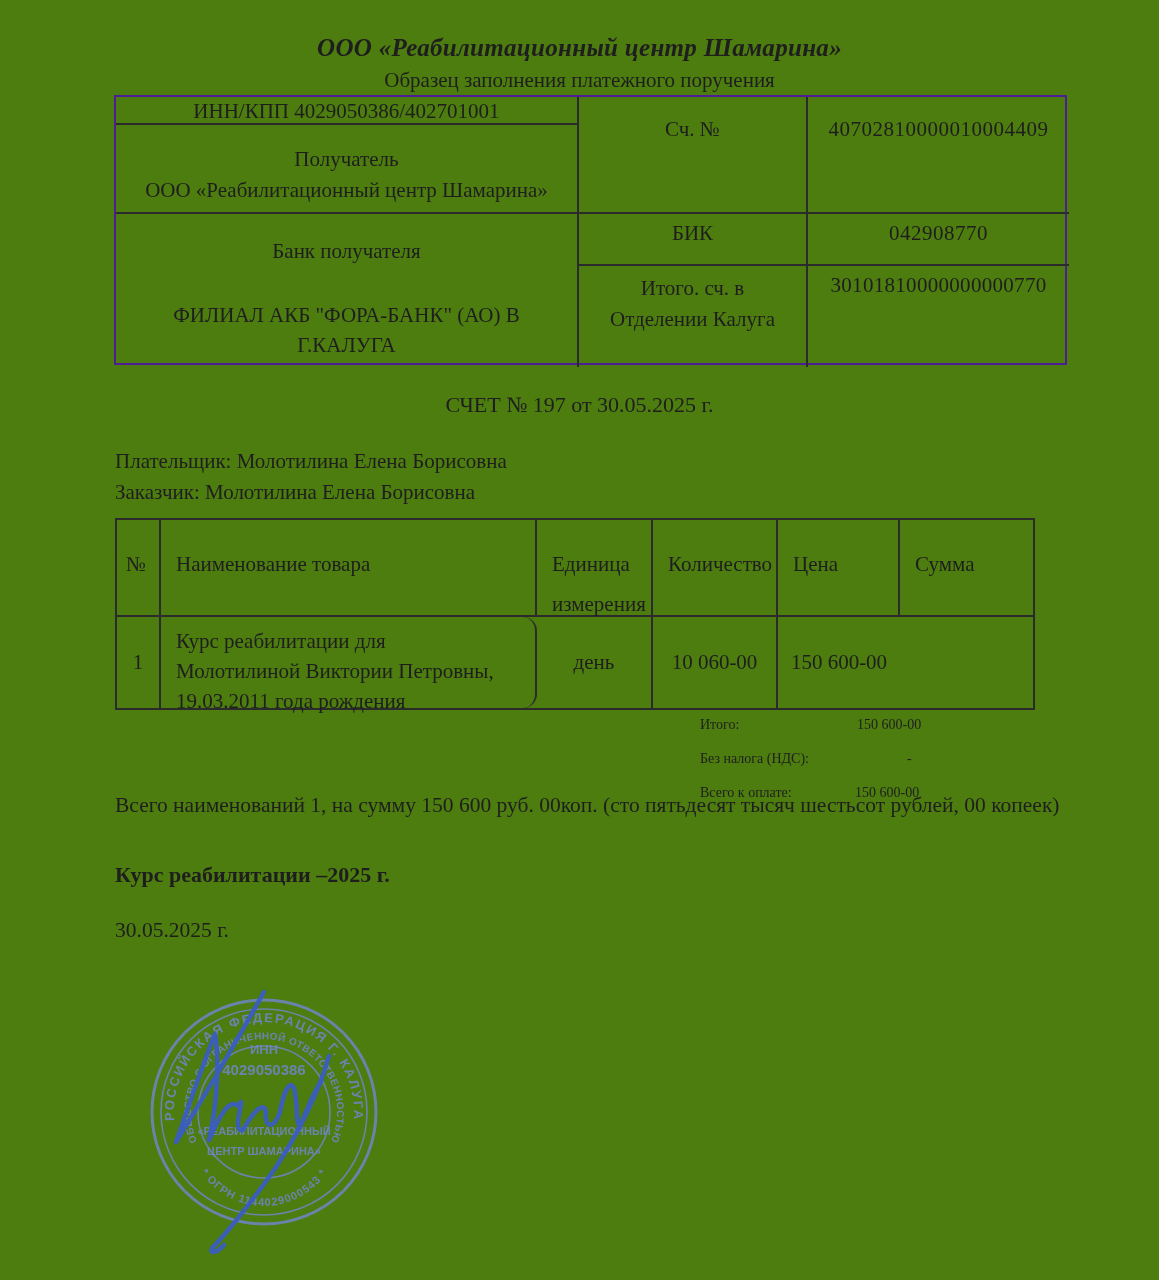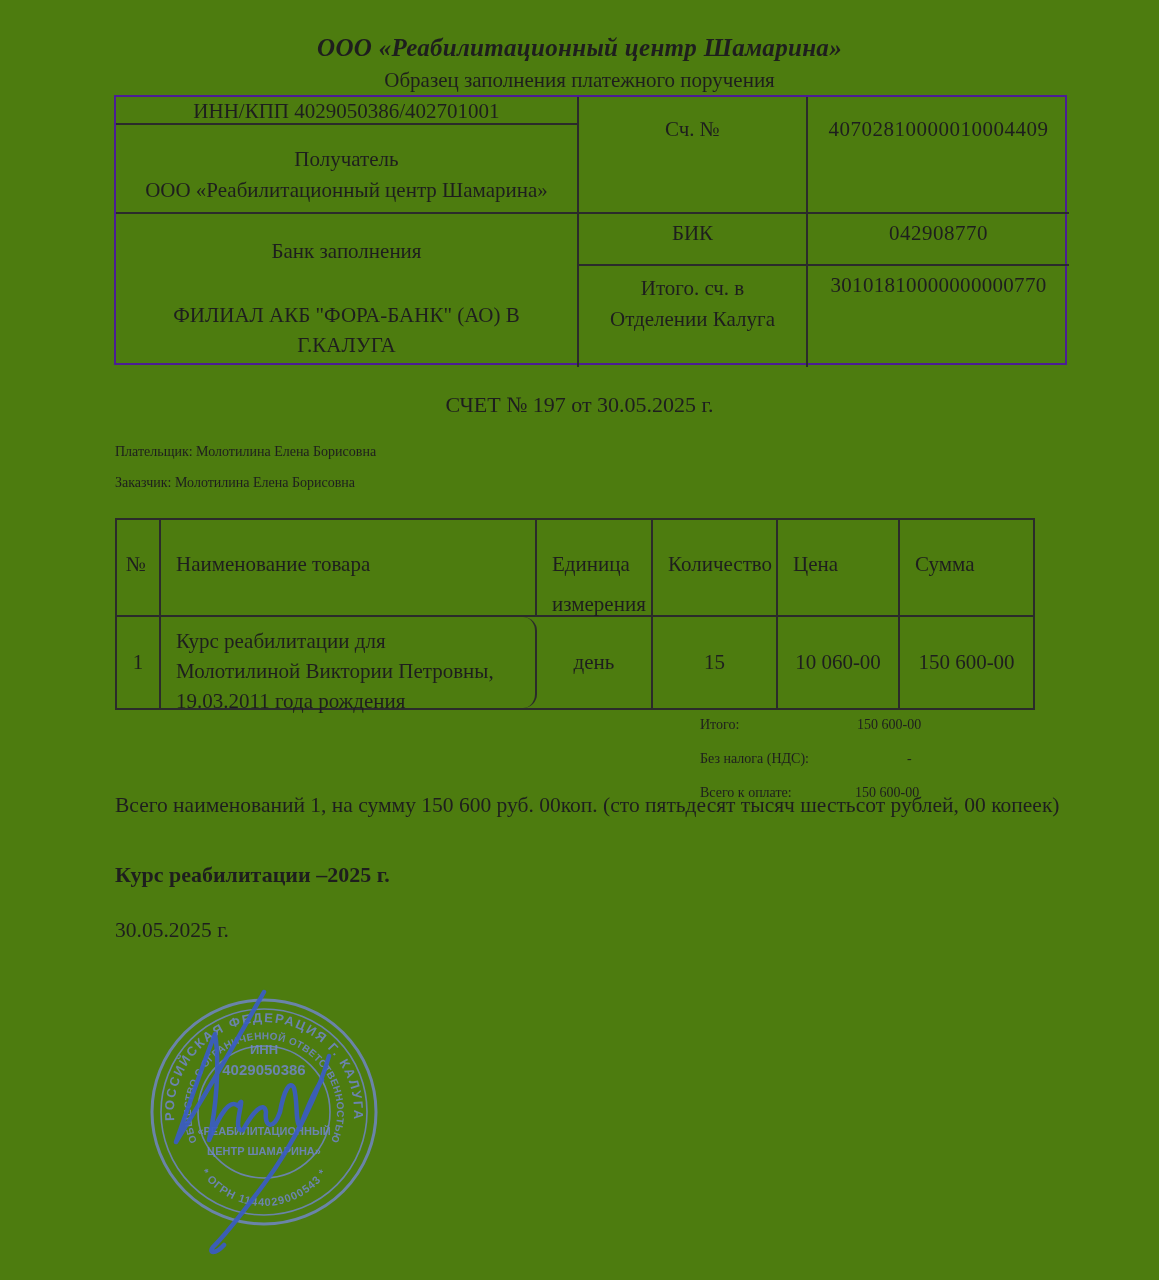--- a/index.html
+++ b/index.html
@@ -47,22 +47,22 @@
   .bc-bik-label { grid-column: 2; grid-row: 3; padding-top: 7px; }
   .bc-bik-value { grid-column: 3; grid-row: 3; padding-top: 7px; letter-spacing: 0.5px; }
   .bc-corr-label { grid-column: 2; grid-row: 4; padding-top: 7px; line-height: 31px; }
   .bc-corr-value { grid-column: 3; grid-row: 4; padding-top: 7px; letter-spacing: 0.3px; }
   
   .invoice-heading {
     position: absolute; top: 392px; left: 0; width: 1159px;
     text-align: center; font-size: 22px; font-weight: normal;
   }
   .payer-block {
-    position: absolute; top: 436px; left: 115px;
-    font-size: 14px; line-height: 31px;
+    position: absolute; top: 446px; left: 115px;
+    font-size: 21px; line-height: 31px;
   }
   
   .items-table {
     position: absolute; left: 115px; top: 518px;
     width: 920px; height: 192px;
     display: grid;
     grid-template-columns: 44px 376px 116px 125px 122px 133px;
     grid-template-rows: 97px 91px;
     border: 2px solid #2b2b2b;
     font-size: 21px;
@@ -108,21 +108,21 @@
   <div class="doc-title">ООО «Реабилитационный центр Шамарина»</div>
   <div class="doc-subtitle">Образец заполнения платежного поручения</div>
 
   <div class="bank-table">
     <div class="bc bc-innkpp">ИНН/КПП 4029050386/402701001</div>
     <div class="bc bc-recipient">
       <div>Получатель</div>
       <div>ООО «Реабилитационный центр Шамарина»</div>
     </div>
     <div class="bc bc-bank no-b">
-      <div>Банк заполнения</div>
+      <div>Банк получателя</div>
       <div class="bank-name">
         <div>ФИЛИАЛ АКБ "ФОРА-БАНК" (АО) В</div>
         <div>Г.КАЛУГА</div>
       </div>
     </div>
     <div class="bc bc-acct-label">Сч. №</div>
     <div class="bc bc-acct-value no-r">40702810000010004409</div>
     <div class="bc bc-bik-label">БИК</div>
     <div class="bc bc-bik-value no-r">042908770</div>
     <div class="bc bc-corr-label no-b">
@@ -147,21 +147,20 @@
     <div class="ic ic-head">Цена</div>
     <div class="ic ic-head last-col">Сумма</div>
 
     <div class="ic ic-cell-center last-row">1</div>
     <div class="ic ic-name last-row">
       <div>Курс реабилитации для</div>
       <div>Молотилиной Виктории Петровны,</div>
       <div>19.03.2011 года рождения</div>
     </div>
     <div class="ic ic-cell-center last-row">день</div>
-    <div class="ic ic-cell-center last-row">15</div>
     <div class="ic ic-cell-center last-row">10 060-00</div>
     <div class="ic ic-cell-center last-row last-col">150 600-00</div>
   </div>
 
   <div class="totals">
     <div class="row">
       <span class="lab-1">Итого:</span>
       <span>150 600-00</span>
     </div>
     <div class="row">

